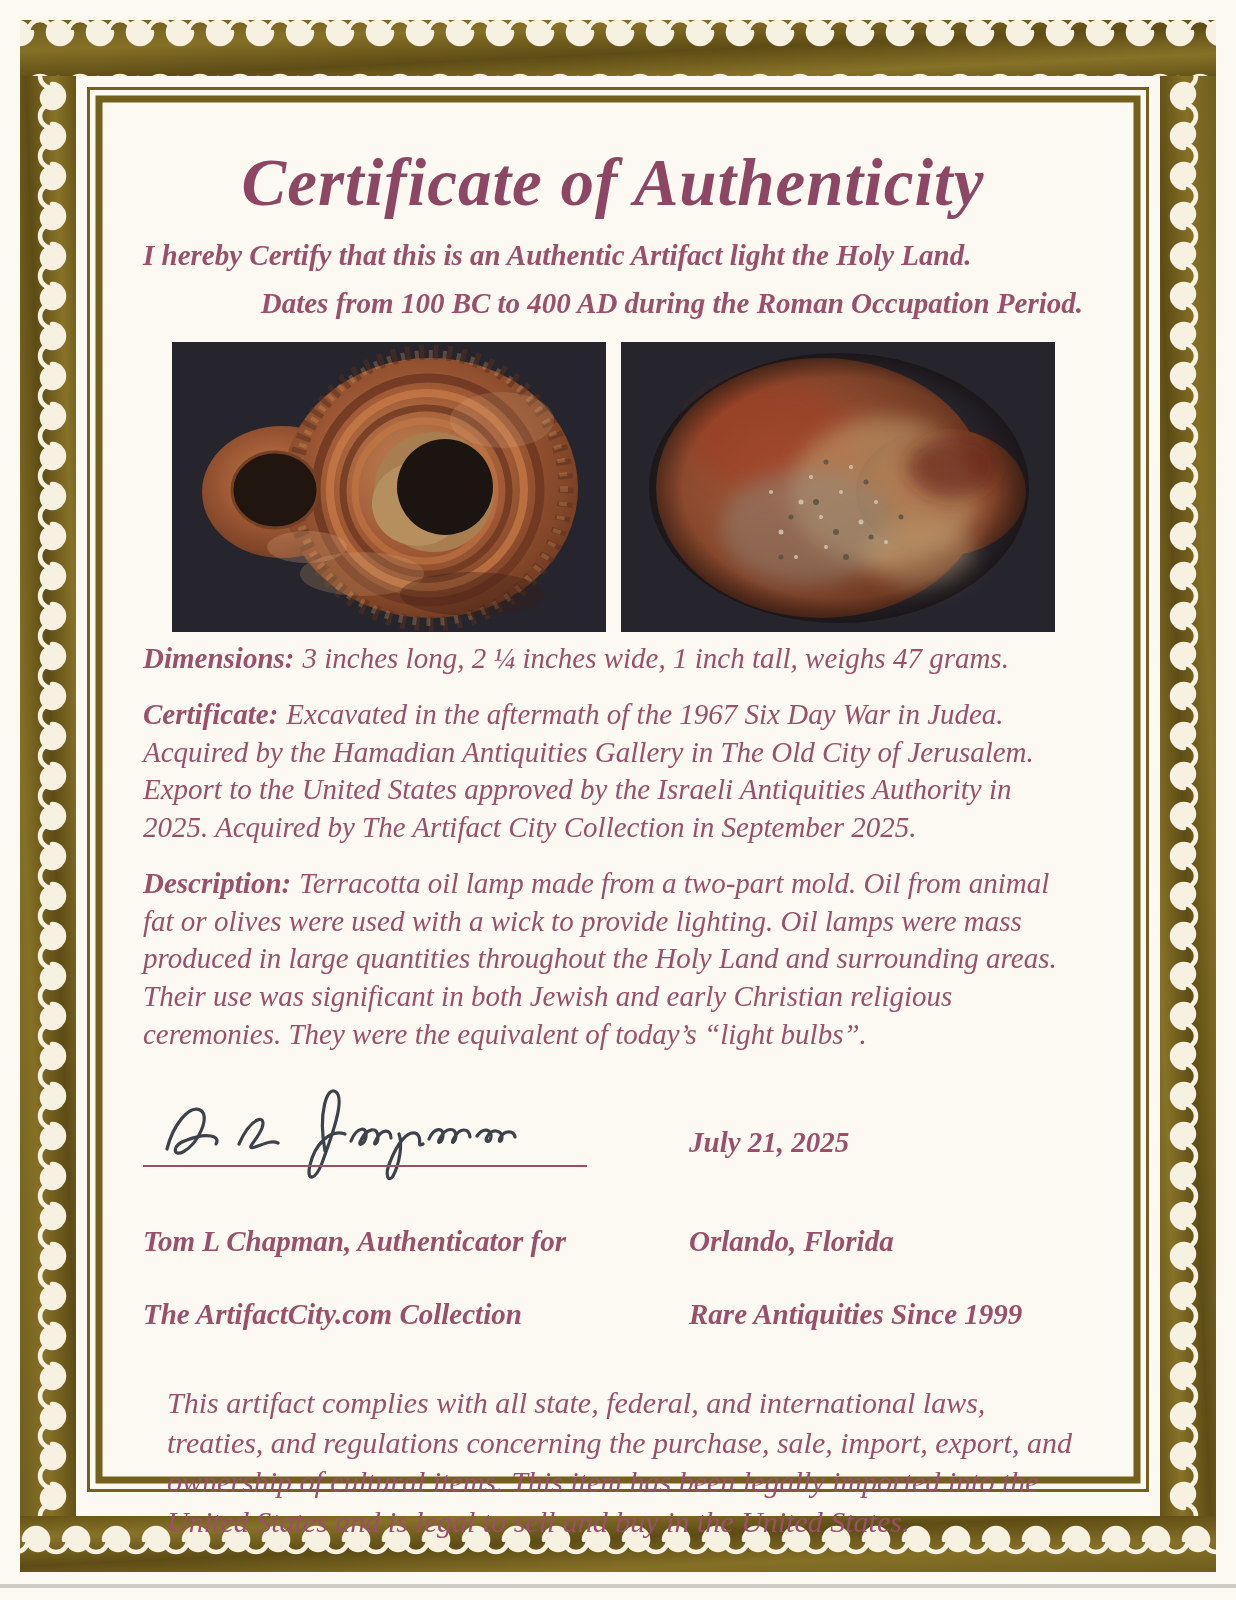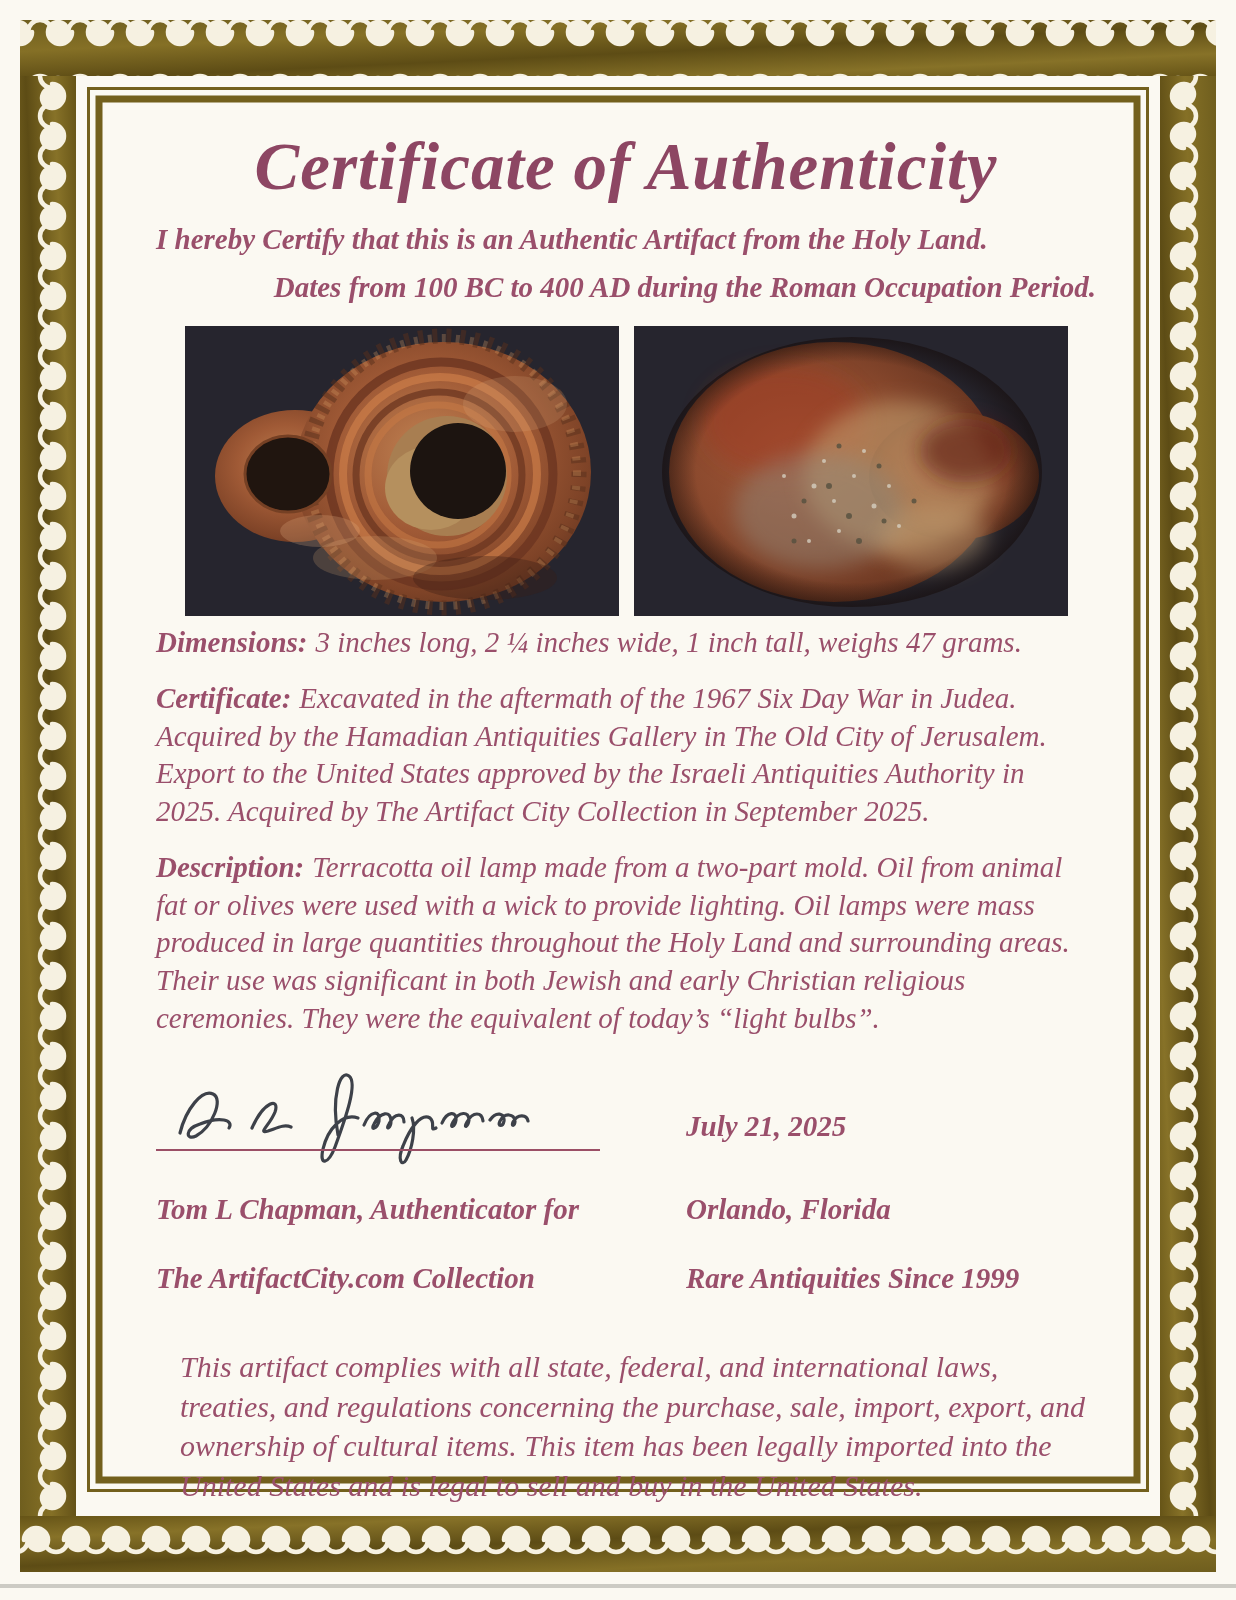--- a/index.html
+++ b/index.html
@@ -8,23 +8,23 @@
     width:1236px;height:1600px;
     background:#fbf9f2;
     overflow:hidden;
     font-family:"Liberation Serif","DejaVu Serif",serif;
     font-style:italic;
     color:#9a4f6b;
   }
   .border-svg{position:absolute;left:0;top:0;}
   .content{
     position:absolute;
-    left:116px; top:104px;
+    left:103px; top:104px;
     width:1020px; height:1036px;
-    padding:0 40px;
+    padding:16px 40px;
     box-sizing:border-box;
   }
   .title{
     margin-top:24px;
     text-align:center;
     font-size:67px;
     font-weight:bold;
     letter-spacing:1px;
     color:#8d4663;
     line-height:1.15;
@@ -54,39 +54,40 @@
     font-size:29px;
     line-height:1.3;
   }
   .para .lbl{font-weight:bold;margin-right:8px;}
   .dims{margin-top:8px;white-space:nowrap;}
   .sig-grid{
     margin-top:20px;
     display:grid;
     grid-template-columns:530px 1fr;
     align-items:start;
+    gap:16px;
   }
   .sig-cell{position:relative;height:120px;}
   .sig-cell svg{position:absolute;left:0;top:0;overflow:visible;}
   .sig-underline{
     position:absolute;
     left:0;top:92px;
     width:444px;height:0;
     border-top:2px solid #9b4f66;
   }
   .date-cell{
     align-self:end;
     padding-bottom:34px;
     font-size:29px;font-weight:bold;
   }
   .sig-label{
     font-size:29px;font-weight:bold;
     margin-top:16px;
   }
-  .sig-label.row2{margin-top:36px;}
+  .sig-label.row2{margin-top:24px;}
   .legal{
     margin-top:52px;
     font-size:30px;
     line-height:1.32;
     margin-left:24px;
   }
   .scan-shadow{
     position:absolute;
     left:0;top:1584px;
     width:100%;height:4px;
@@ -137,21 +138,21 @@
     <g>
       <rect x="88.5" y="88.5" width="1059" height="1402" fill="none" stroke="#73601d" stroke-width="3"></rect>
       <rect x="99" y="99" width="1038" height="1381" fill="none" stroke="#73601d" stroke-width="7"></rect>
     </g>
   </svg>
 
   <div class="content">
 
     <div class="title">Certificate of Authenticity</div>
 
-    <div class="statement">I hereby Certify that this is an Authentic Artifact from the Holy Land.</div>
+    <div class="statement">I hereby Certify that this is an Authentic Artifact light the Holy Land.</div>
     <div class="statement second">Dates from 100 BC to 400 AD during the Roman Occupation Period.</div>
 
     <div class="photos">
 
       <div class="photo">
         <svg viewBox="0 0 434 290">
           <defs>
             <radialGradient id="lampBody" cx="45%" cy="42%" r="68%">
               <stop offset="0" stop-color="#c08252"></stop>
               <stop offset="0.45" stop-color="#a05a36"></stop>

